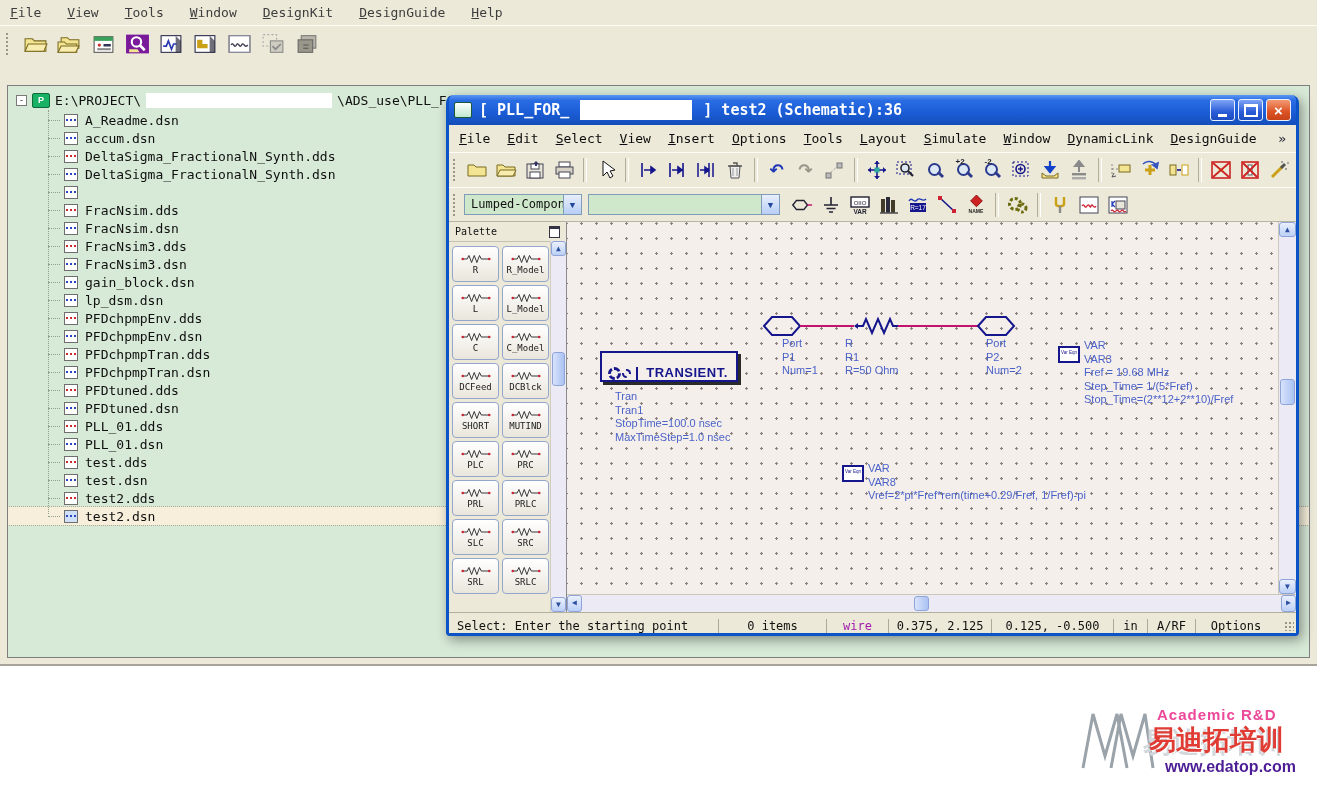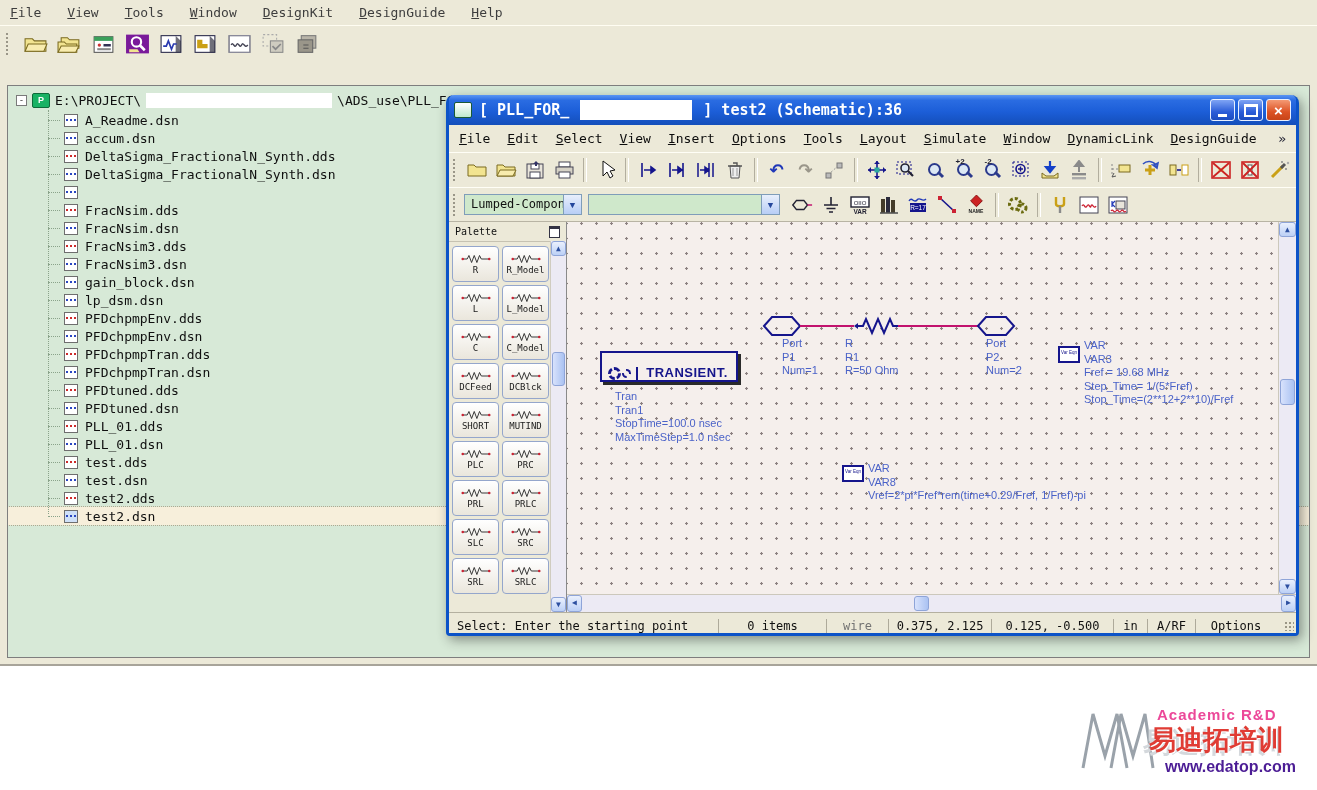--- a/index.html
+++ b/index.html
@@ -105,21 +105,21 @@
   .gearc{width:13px;height:13px;border:3px dashed #15158c;border-radius:50%;box-sizing:border-box}
   .gearc.small{width:9px;height:9px;border-width:2px}
   .tr-lab{flex:1;display:flex;align-items:center;justify-content:center;
           font:bold 13px "Liberation Sans",sans-serif;color:#15158c;letter-spacing:.5px}
   .varicon{position:absolute;width:22px;height:17px;box-sizing:border-box;border:2px solid #15158c;background:#fff;
            font:4.5px/4.5px "Liberation Sans",sans-serif;color:#15158c;text-align:center;padding-top:3px}
   
   .status{flex:0 0 20px;display:flex;align-items:flex-end;font-size:12px;background:#ece9d8;border-top:1px solid #b4b0a0;color:#101010}
   .seg{padding:0 8px;border-right:1px solid #aeaa9a;display:flex;align-items:center;white-space:nowrap;box-sizing:border-box}
   .seg.c{justify-content:center}
-  .seg.mode{color:#737373}
+  .seg.mode{color:#a21caf}
   .grip{flex:1;position:relative}
   .grip::after{content:"";position:absolute;right:2px;bottom:2px;width:10px;height:10px;
                background:radial-gradient(circle,#9a96 1px,transparent 1.3px);
                background:radial-gradient(circle,#9a9686 1px,transparent 1.3px);background-size:4px 4px}
   
   .wm{position:absolute;right:6px;bottom:6px;width:230px;height:84px;font-family:"Liberation Sans",sans-serif}
   .wm .acad{position:absolute;left:76px;top:6px;font-weight:bold;font-size:15px;color:#ec4899;letter-spacing:1px}
   .wm .ghost{position:absolute;left:62px;top:24px;font-weight:bold;font-size:28px;color:#d4d8dc}
   .wm .red{position:absolute;left:68px;top:22px;font-weight:bold;font-size:27px;color:#e03c34;text-shadow:1px 1px 0 #fff}
   .wm .url{position:absolute;left:84px;top:58px;font-weight:bold;font-size:16px;color:#4c1d95}

